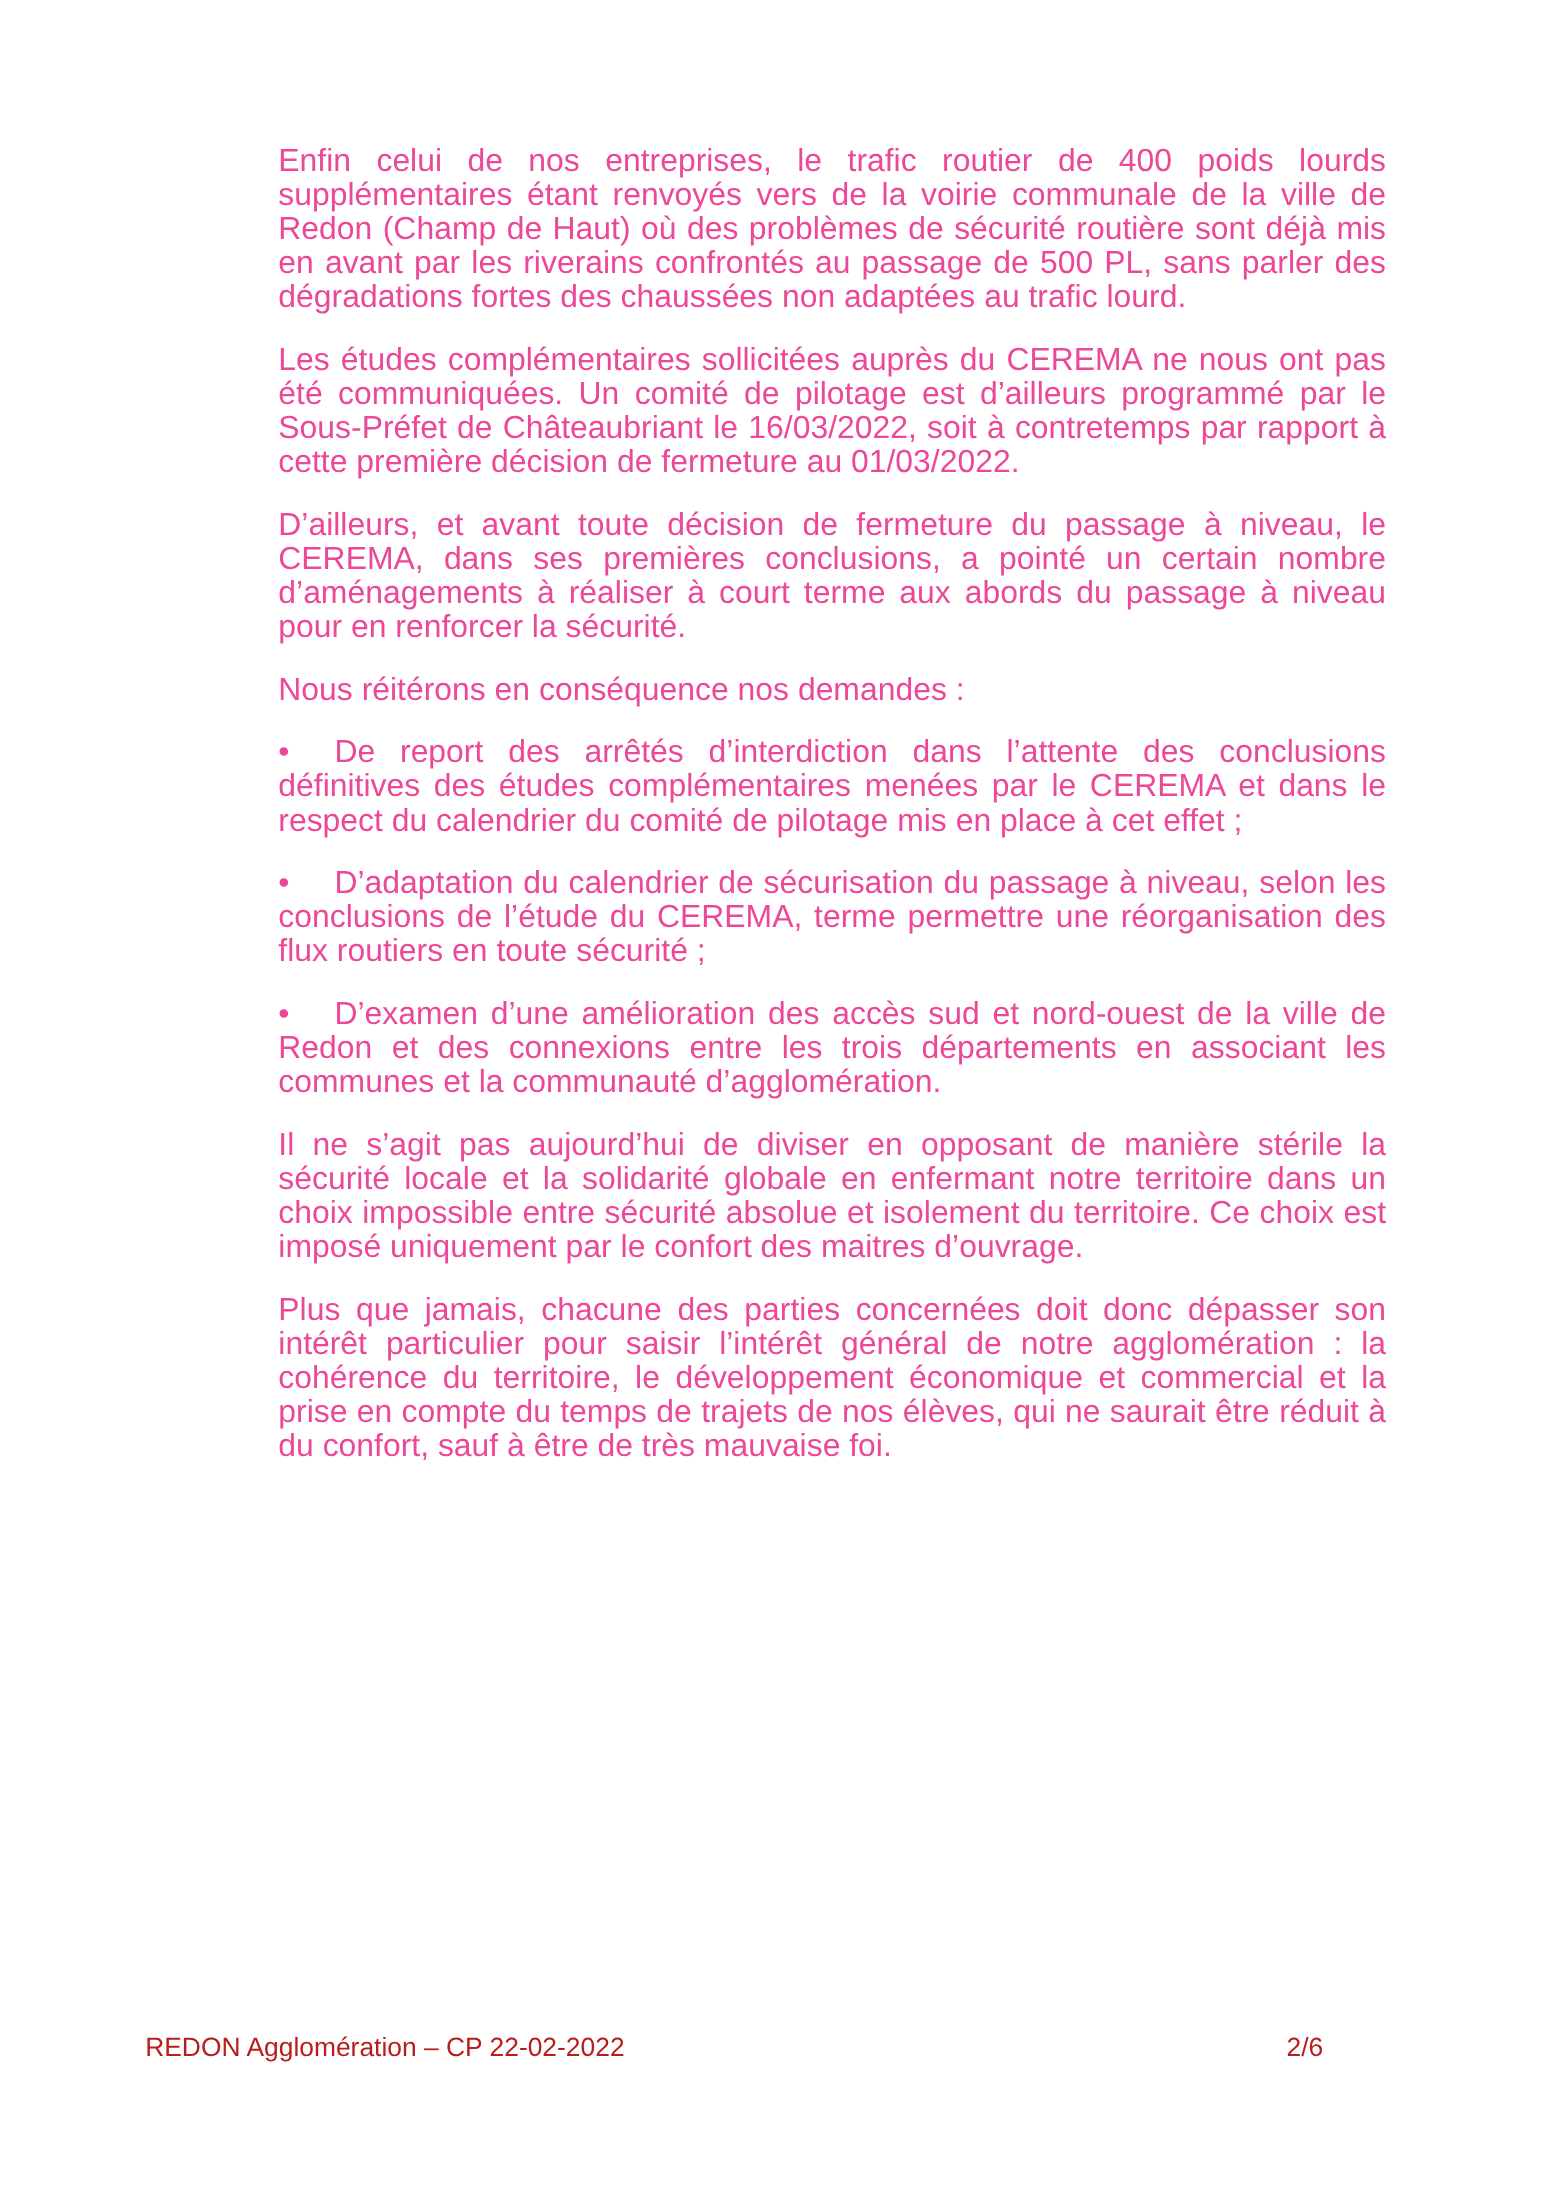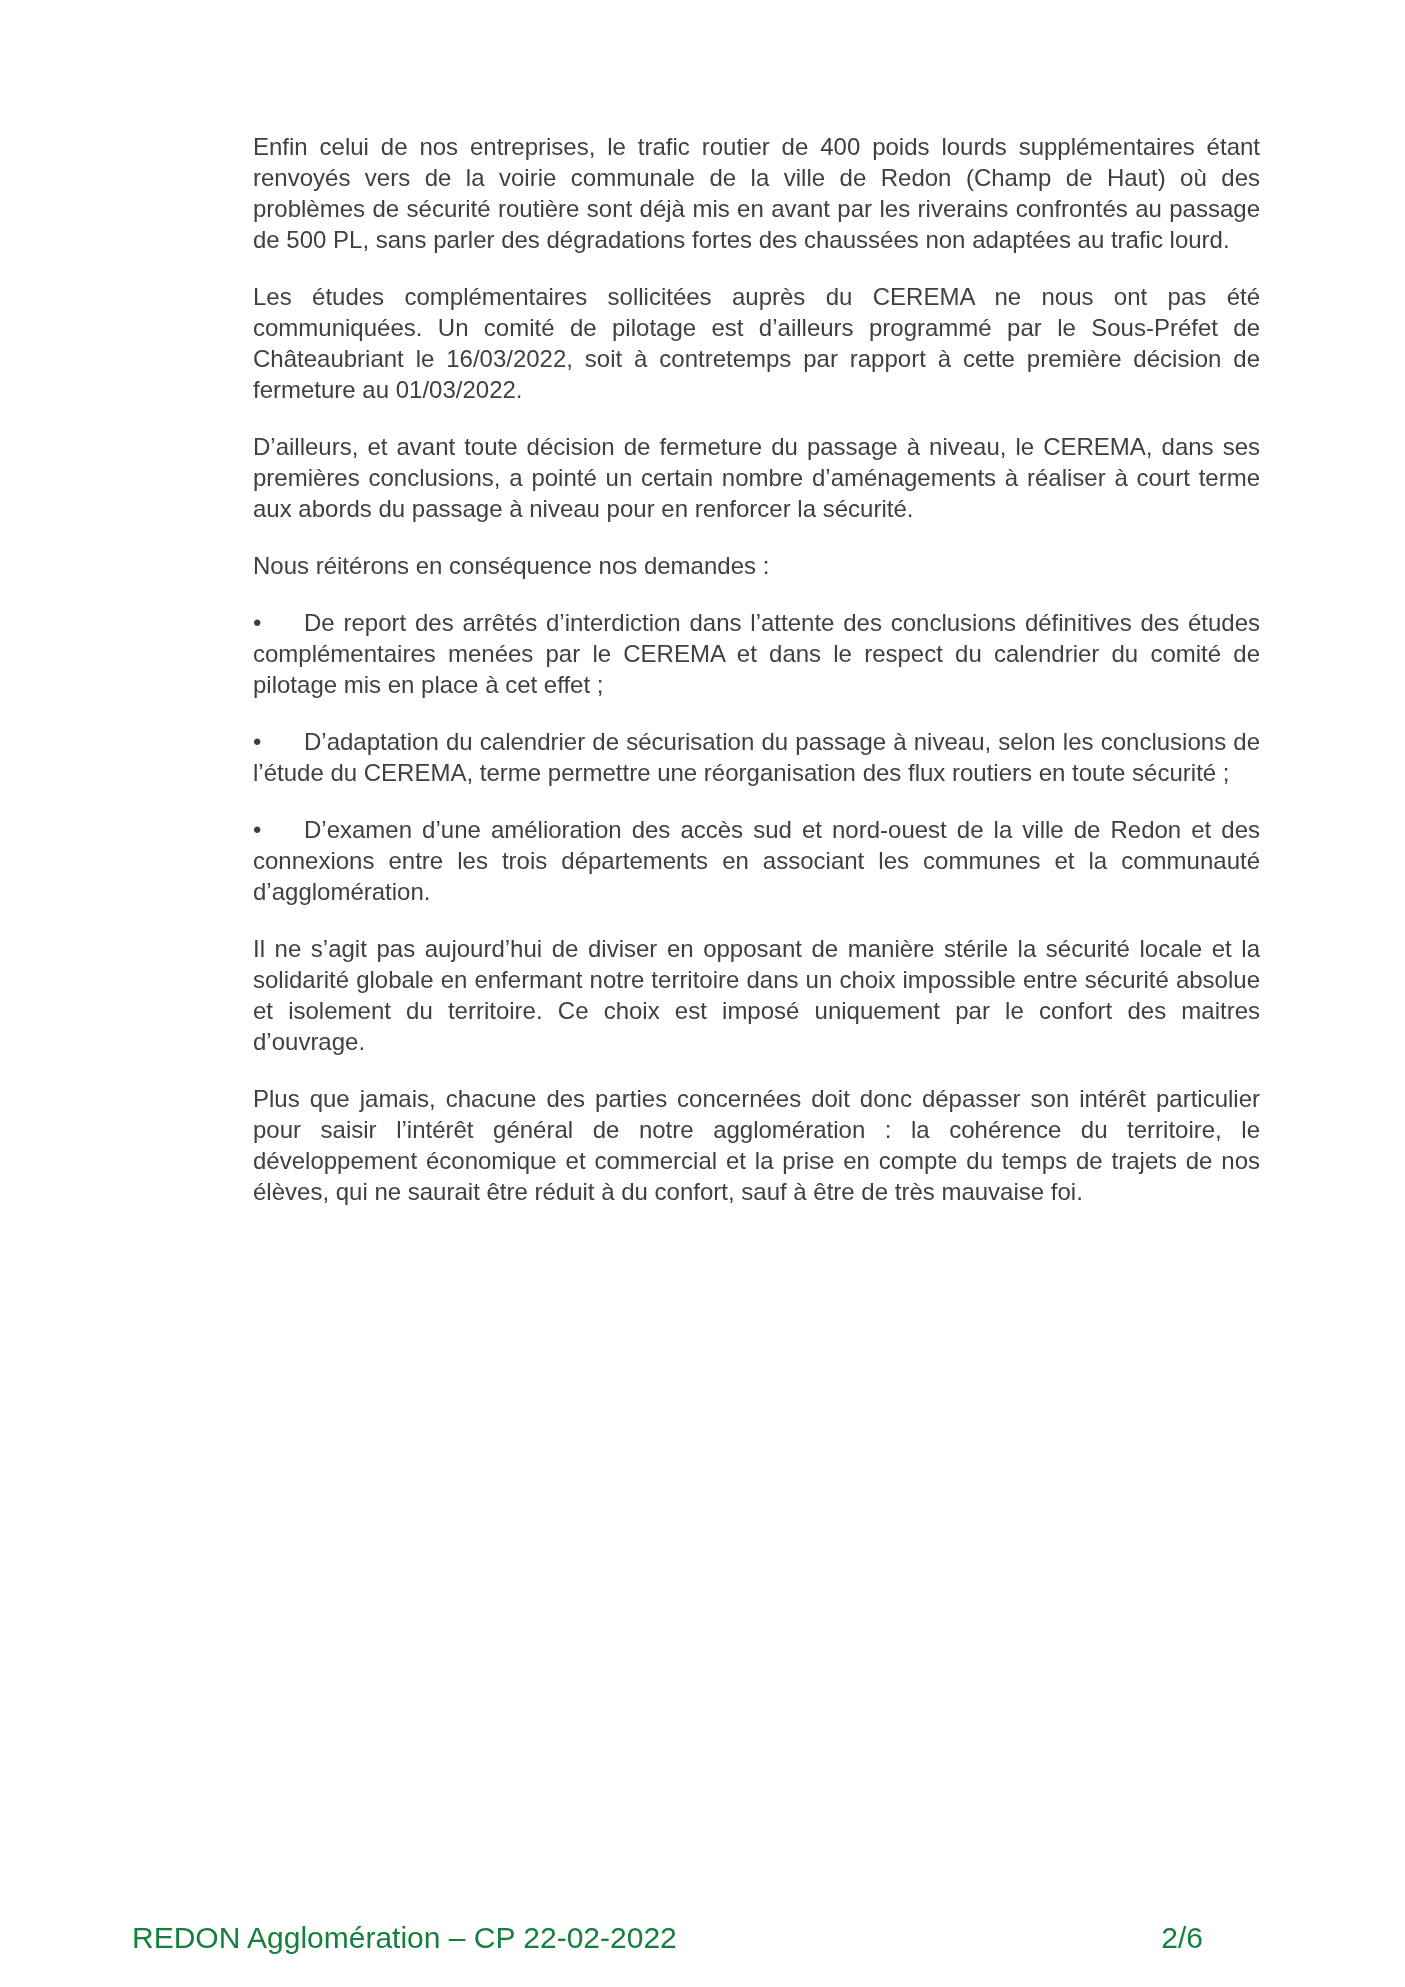--- a/index.html
+++ b/index.html
@@ -17,41 +17,41 @@
     overflow: hidden;
   }
   .body-text {
     position: absolute;
     left: 253px;
     top: 131px;
     width: 1007px;
   }
   .para {
     margin: 0 0 26px 0;
-    font-size: 24px;
+    font-size: 29px;
     line-height: 31px;
     text-align: justify;
-    color: #404040;
+    color: #ec4899;
   }
   .para:last-child { margin-bottom: 0; }
   .bullet-glyph {
     display: inline-block;
     width: 51px;
     text-align: left;
   }
   .page-footer {
     position: absolute;
     left: 132px;
-    top: 1924px;
+    top: 1848px;
     width: 1071px;
     display: flex;
     justify-content: space-between;
-    font-size: 30px;
+    font-size: 24px;
     line-height: 28px;
-    color: #15803d;
+    color: #b91c1c;
   }
 </style>
 </head>
 <body>
 
 <div class="page">
   <main class="body-text" id="paragraphs-container">
       <p class="para">Enfin celui de nos entreprises, le trafic routier de 400 poids lourds supplémentaires étant renvoyés vers de la voirie communale de la ville de Redon (Champ de Haut) où des problèmes de sécurité routière sont déjà mis en avant par les riverains confrontés au passage de 500 PL, sans parler des dégradations fortes des chaussées non adaptées au trafic lourd.</p>
       <p class="para">Les études complémentaires sollicitées auprès du CEREMA ne nous ont pas été communiquées. Un comité de pilotage est d’ailleurs programmé par le Sous-Préfet de Châteaubriant le 16/03/2022, soit à contretemps par rapport à cette première décision de fermeture au 01/03/2022.</p>
       <p class="para">D’ailleurs, et avant toute décision de fermeture du passage à niveau, le CEREMA, dans ses premières conclusions, a pointé un certain nombre d’aménagements à réaliser à court terme aux abords du passage à niveau pour en renforcer la sécurité.</p>

